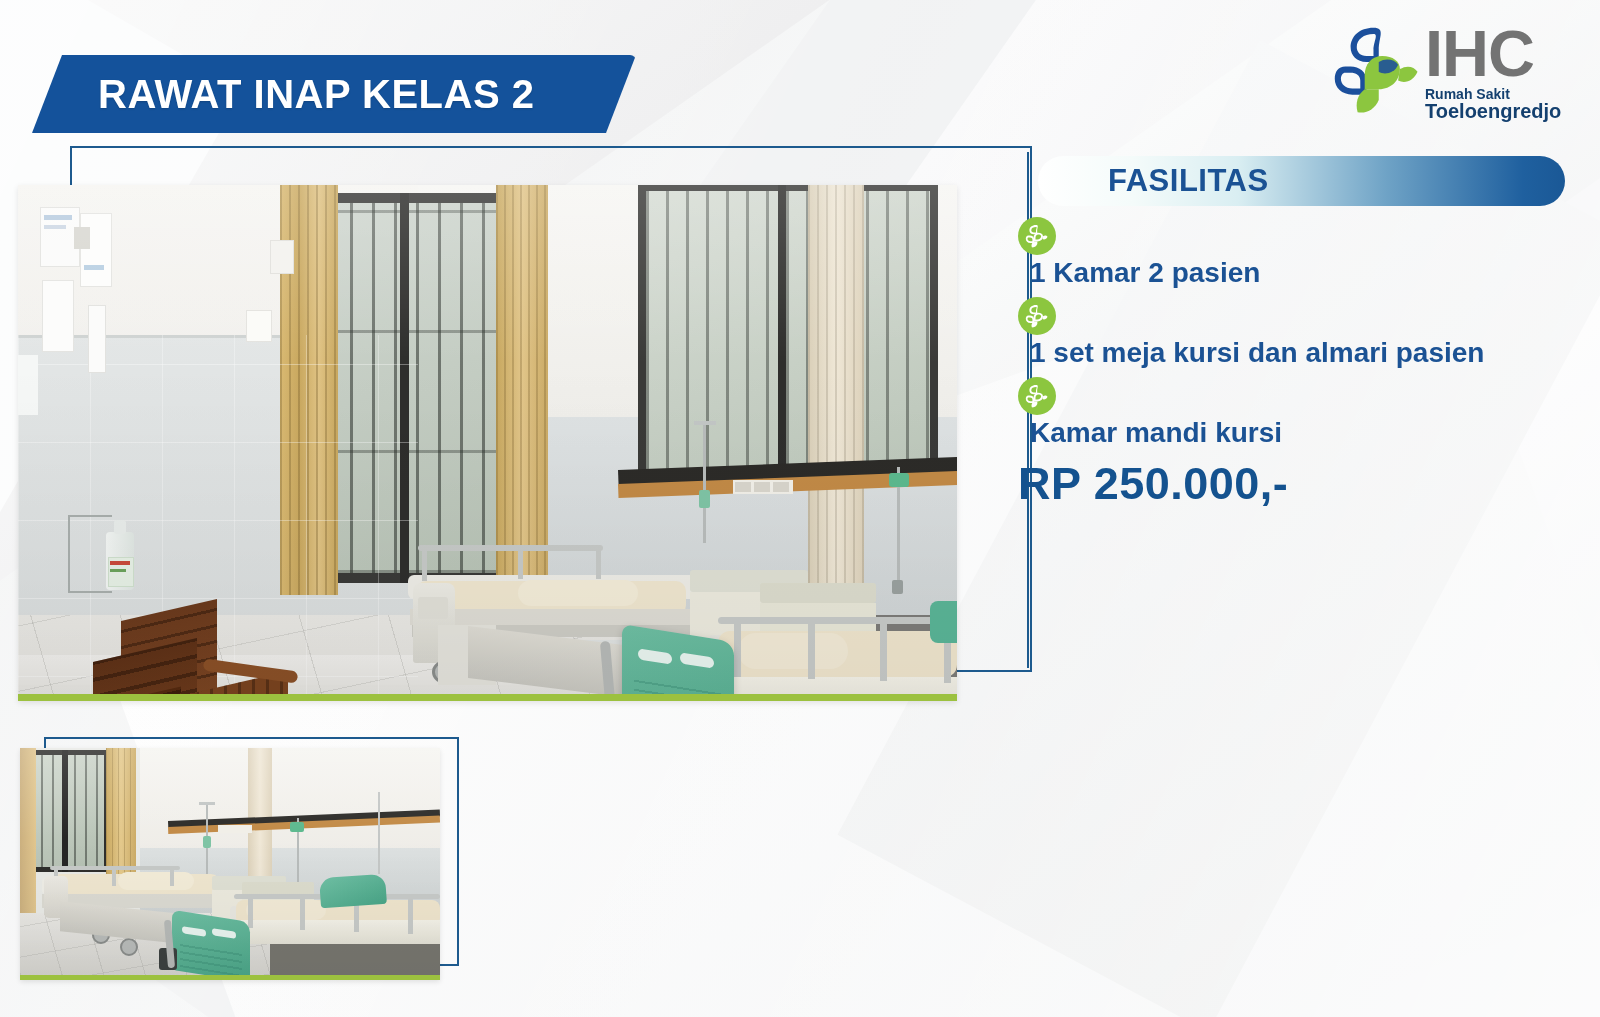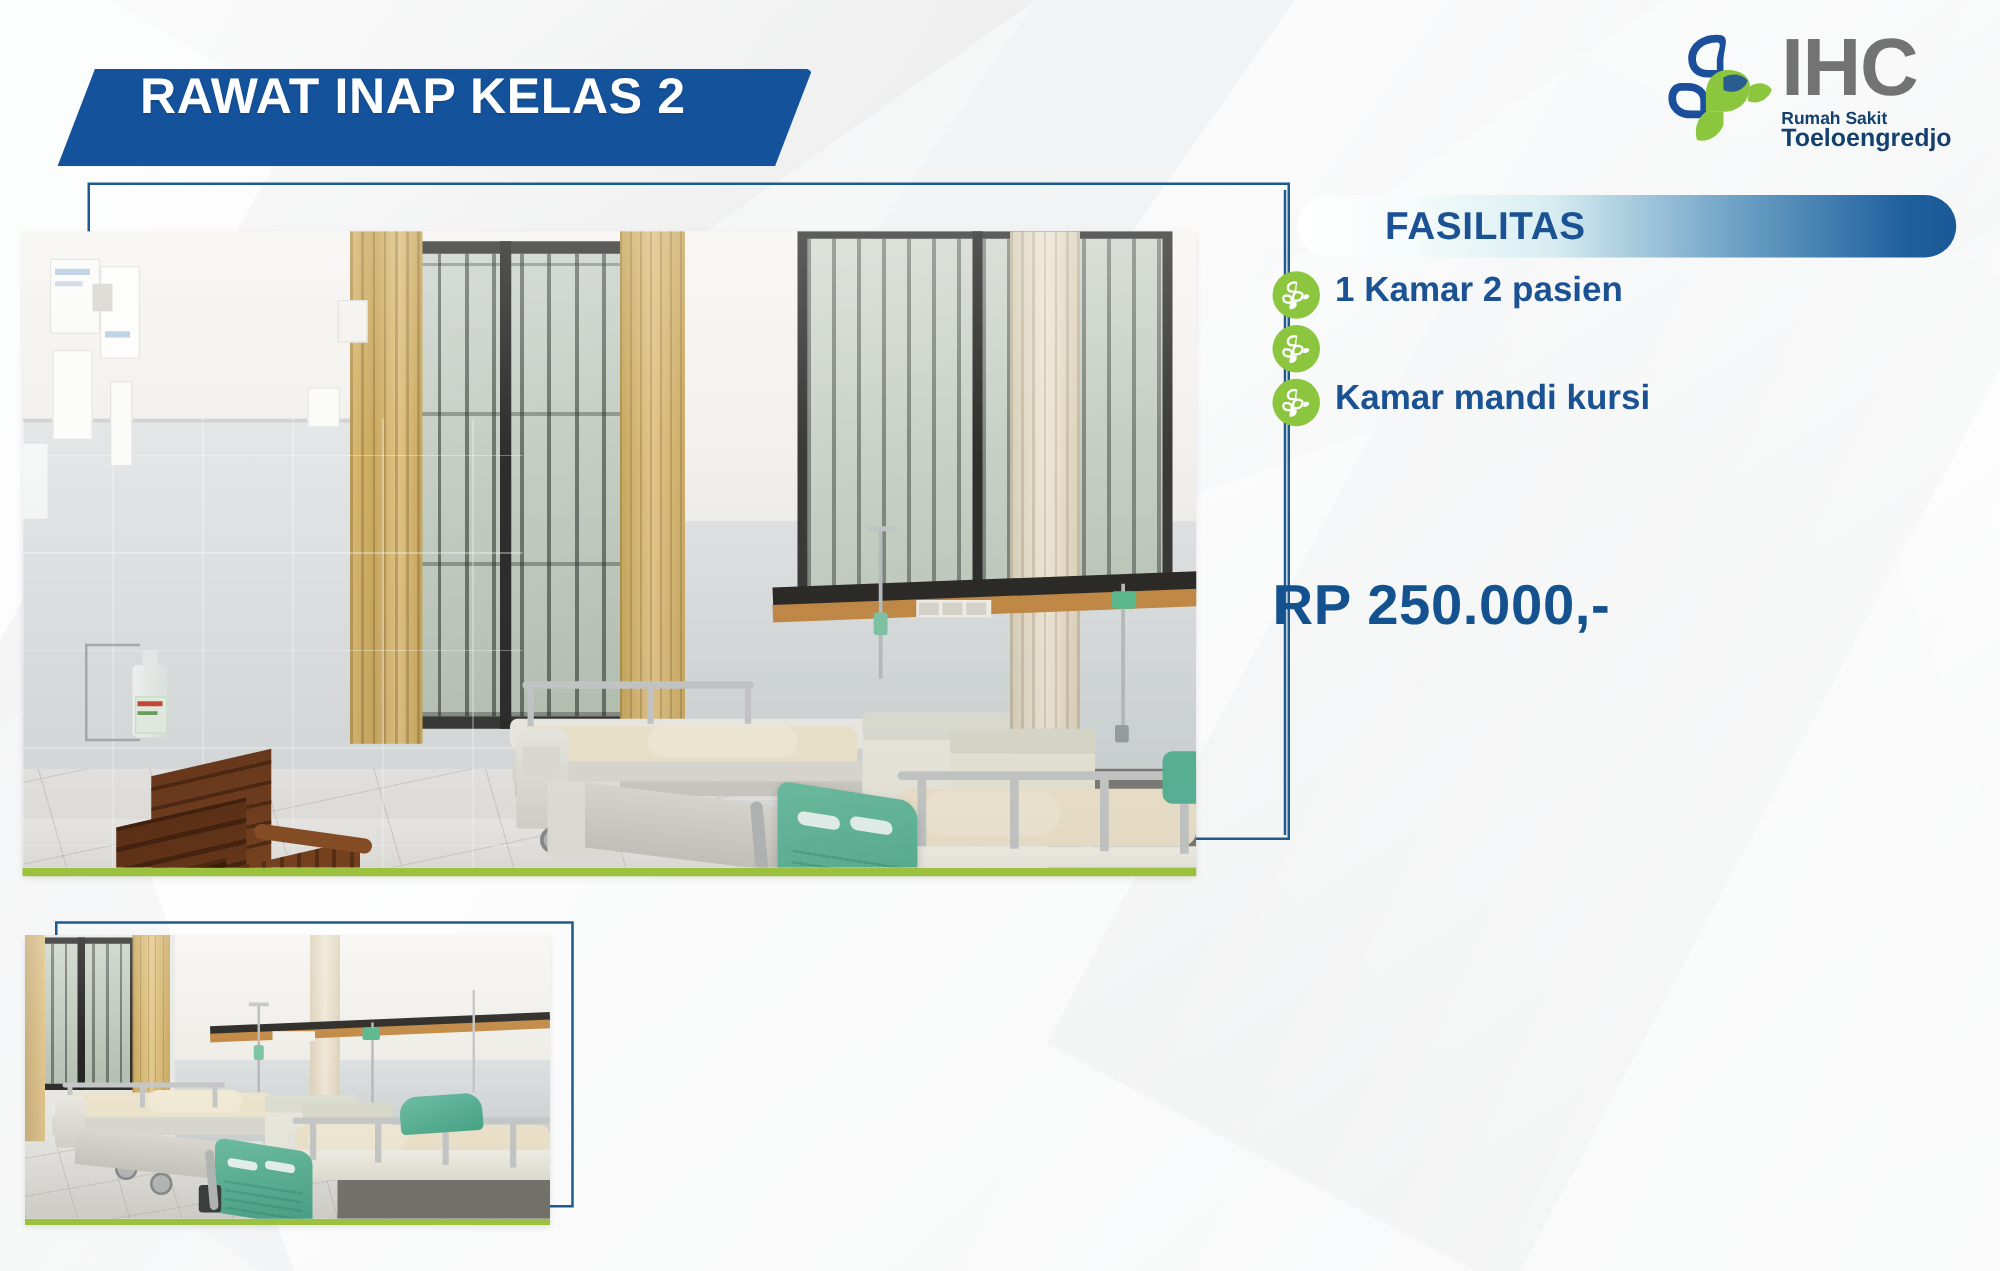--- a/index.html
+++ b/index.html
@@ -22,25 +22,25 @@
   .b7{left:560px;top:540px;width:1500px;height:300px;background:linear-gradient(180deg,#f9fafa,#f0f1f2);transform:rotate(-35deg);}
   .b9{left:1100px;top:620px;width:900px;height:420px;background:linear-gradient(180deg,#fcfcfd,#f1f2f3);transform:rotate(-35deg);}
   .b10{left:120px;top:700px;width:1400px;height:700px;background:linear-gradient(160deg,#fdfdfd,#f3f4f5);transform:rotate(-20deg);}
   .b11{left:1260px;top:40px;width:420px;height:900px;background:linear-gradient(120deg,#f6f7f8,#eceded);transform:rotate(28deg);}
   .b12{left:-120px;top:-120px;width:420px;height:520px;background:#fafbfc;transform:rotate(30deg);}
   .whitewash{position:absolute;left:0;top:0;width:1600px;height:1017px;
     background:linear-gradient(115deg,rgba(255,255,255,.55),rgba(255,255,255,.05) 45%,rgba(255,255,255,.65));}
 
   
   .title-banner{
-    position:absolute;left:38px;top:55px;height:78px;width:612px;
+    position:absolute;left:24px;top:55px;height:78px;width:612px;
     background:#14529b;
     border-radius:10px 6px 6px 10px;
     clip-path:polygon(38px 0, 612px 0, 582px 78px, 8px 78px);
-    display:flex;align-items:flex-start;
+    display:flex;align-items:center;
     box-shadow:0 3px 7px rgba(0,0,0,.18);
   }
   .title-banner .txt{
     color:#ffffff;font-size:40px;font-weight:bold;letter-spacing:.5px;
     margin-left:74px;white-space:nowrap;
     text-shadow:0 1px 2px rgba(0,0,0,.18);
   }
 
   
   .logo{position:absolute;left:1333px;top:18px;width:248px;height:112px;display:flex;align-items:flex-start;}
@@ -79,21 +79,21 @@
     background:linear-gradient(90deg,#ffffff 0%,#f4fbfa 18%,#d9eef2 38%,#6fa3c6 66%,#1f609f 92%,#1a5896 100%);
     display:flex;align-items:center;
   }
   .fasilitas-pill .txt{
     color:#1b5294;font-size:31px;font-weight:bold;letter-spacing:.5px;margin-left:70px;
   }
 
   .divider-line{position:absolute;left:1027px;top:152px;width:2px;height:516px;background:#1d5a8e;}
 
   .fac-list{position:absolute;left:1018px;top:214px;width:560px;}
-  .fac-item{display:flex;align-items:flex-start;margin-bottom:2px;}
+  .fac-item{display:flex;align-items:flex-start;margin-bottom:2px;flex-direction:column;}
   .fac-bullet{
     flex:0 0 38px;width:38px;height:38px;border-radius:50%;
     background:#8cc63f;display:flex;align-items:center;justify-content:center;margin-top:3px;
   }
   .fac-label{
     margin-left:12px;color:#1b5294;font-size:28px;font-weight:bold;line-height:1.32;
     max-width:470px;
   }
 
   .price{
@@ -396,20 +396,21 @@
         <path d="M11 2 C7 2 4.4 4.3 4.4 7.2 C4.4 9.6 6.1 11.2 8.8 11.2 L12.2 11.2 L12.2 7.8 C12.2 4.4 14.2 2 11 2 Z
                  M11 4 C12.4 4 11 6 11 8 L11 9.4 L8.8 9.4 C7.2 9.4 6.3 8.5 6.3 7.2 C6.3 5.2 8.3 4 11 4 Z" fill="#ffffff"></path>
         <path d="M3.4 12.6 C1.7 12.6 0.8 14 0.8 15.8 C0.8 18.2 2.6 20 5.5 20 L9.1 20 L9.1 16.3 C9.1 14 7.3 12.6 5 12.6 Z
                  M3.4 14.4 L5 14.4 C6.3 14.4 7.4 15.1 7.4 16.3 L7.4 18.2 L5.5 18.2 C3.6 18.2 2.5 17.1 2.5 15.8 C2.5 15 2.9 14.4 3.4 14.4 Z" fill="#ffffff"></path>
         <path d="M13.2 9.7 C10.4 9.7 8.6 11.8 8.6 14.8 L8.6 18.4 L12.4 18.4 C15.6 18.4 18 16.1 18 13.2 C18 11.1 16 9.7 13.2 9.7 Z
                  M13.2 11.5 C14.9 11.5 16.1 12.2 16.1 13.2 C16.1 15 14.5 16.6 12.4 16.6 L10.5 16.6 L10.5 14.8 C10.5 12.8 11.6 11.5 13.2 11.5 Z" fill="#ffffff"></path>
         <path d="M8.6 18.4 C6.8 19.8 6.1 22 6.8 24.3 C9.1 24.8 11.4 23.4 12.3 21.1 L12.3 18.4 Z" fill="#ffffff"></path>
         <path d="M18 13.2 C19.8 12 21.6 12.4 22.5 13.8 C21.6 16.1 19.3 17 17.5 16.1 Z" fill="#ffffff"></path>
       </svg>
     </span>
+    <span class="fac-label">1 set meja kursi dan almari pasien</span>
   </div>
 
 
   <div class="fac-item">
     <span class="fac-bullet">
       <svg width="24" height="26" viewBox="0 0 24 26">
         <path d="M11 2 C7 2 4.4 4.3 4.4 7.2 C4.4 9.6 6.1 11.2 8.8 11.2 L12.2 11.2 L12.2 7.8 C12.2 4.4 14.2 2 11 2 Z
                  M11 4 C12.4 4 11 6 11 8 L11 9.4 L8.8 9.4 C7.2 9.4 6.3 8.5 6.3 7.2 C6.3 5.2 8.3 4 11 4 Z" fill="#ffffff"></path>
         <path d="M3.4 12.6 C1.7 12.6 0.8 14 0.8 15.8 C0.8 18.2 2.6 20 5.5 20 L9.1 20 L9.1 16.3 C9.1 14 7.3 12.6 5 12.6 Z
                  M3.4 14.4 L5 14.4 C6.3 14.4 7.4 15.1 7.4 16.3 L7.4 18.2 L5.5 18.2 C3.6 18.2 2.5 17.1 2.5 15.8 C2.5 15 2.9 14.4 3.4 14.4 Z" fill="#ffffff"></path>

